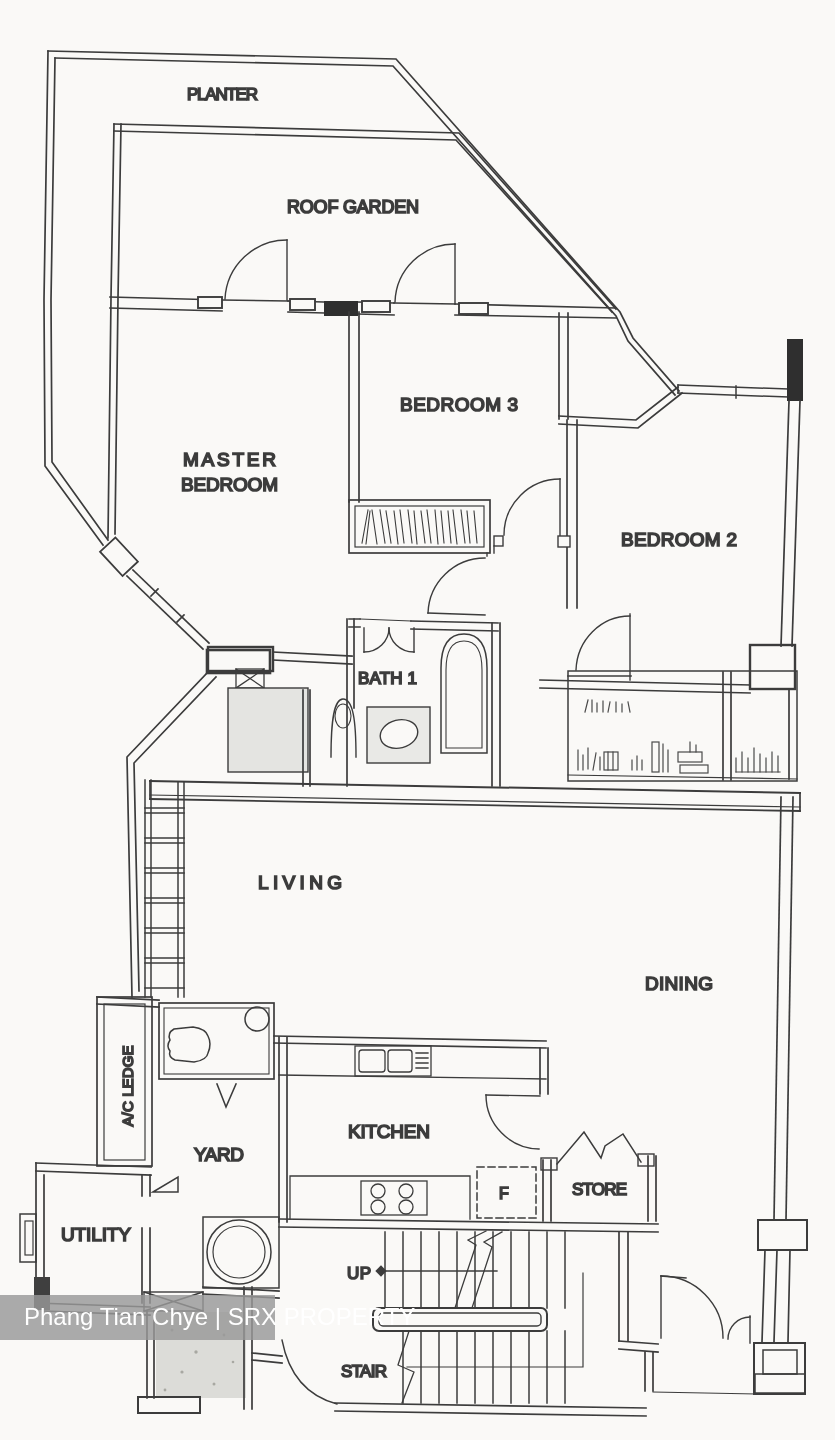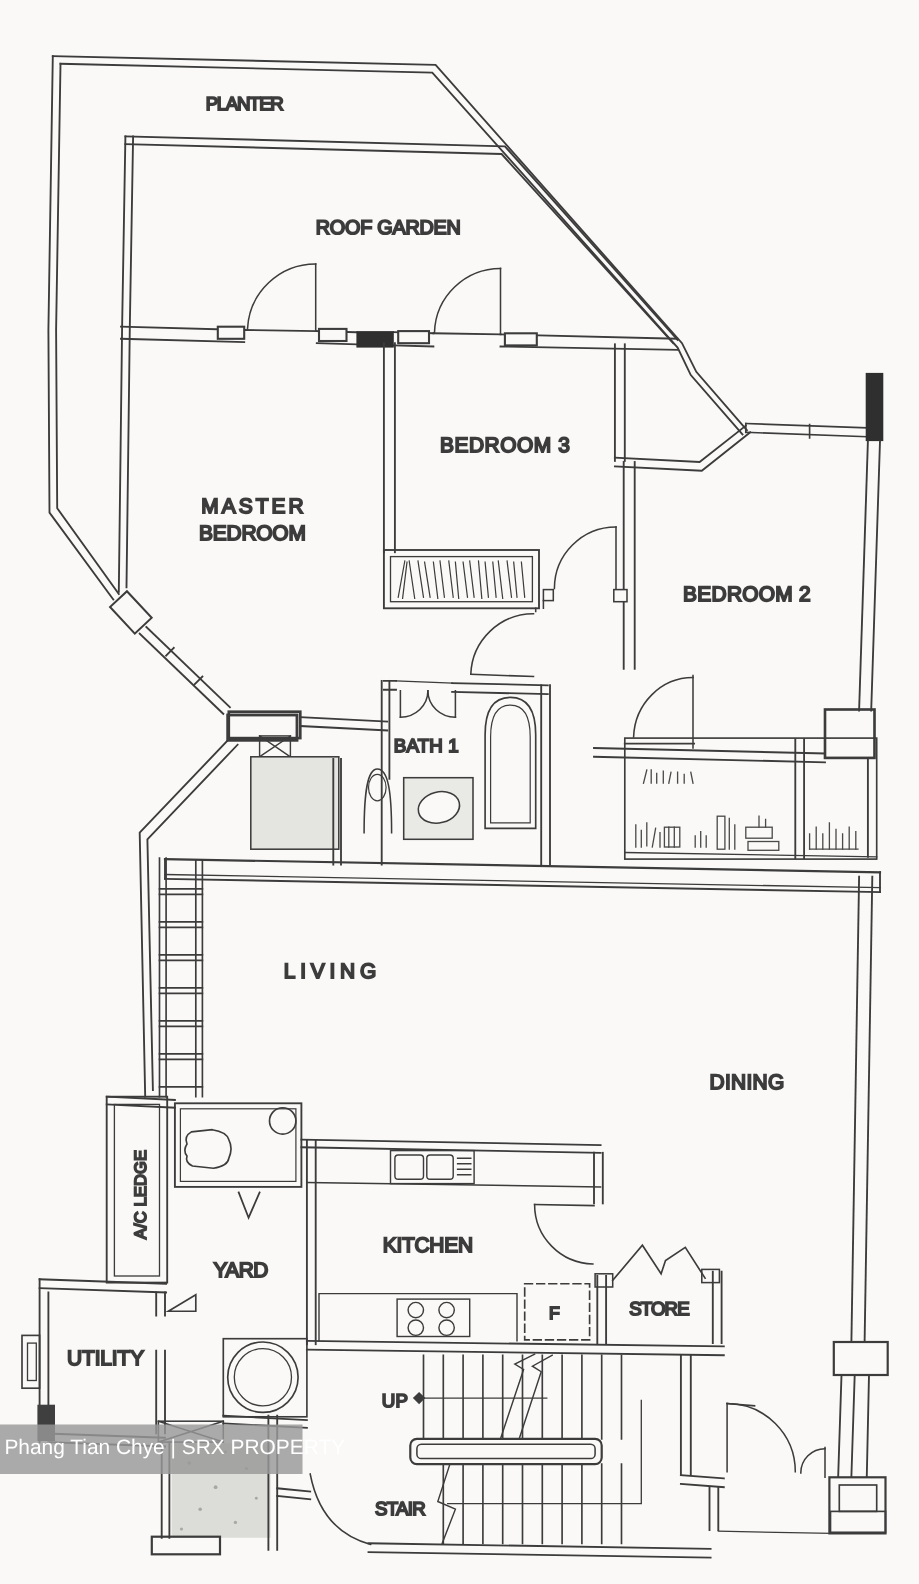--- a/index.html
+++ b/index.html
@@ -1,19 +1,19 @@
 <!DOCTYPE html>
 <html><head>
 <meta charset="utf-8">
 <style>
 html,body{margin:0;padding:0;}
 body{width:835px;height:1440px;background:#faf9f7;font-family:"Liberation Sans",sans-serif;overflow:hidden;position:relative;}
 svg{display:block;}
 text{fill:#2e2e2e;font-family:"Liberation Sans",sans-serif;}
-#wm{position:absolute;left:0;top:1295px;width:275px;height:45px;background:rgba(152,152,152,0.82);color:#fff;font-size:19px;line-height:43px;padding-left:4px;box-sizing:border-box;white-space:nowrap;}
+#wm{position:absolute;left:0;top:1295px;width:275px;height:45px;background:rgba(152,152,152,0.82);color:#fff;font-size:24px;line-height:43px;padding-left:24px;box-sizing:border-box;white-space:nowrap;}
 </style>
 </head>
 <body>
 <svg width="835" height="1440" viewBox="0 0 835 1440">
 <g stroke="#3c3c3c" stroke-width="1.7" fill="none" stroke-linecap="square" stroke-linejoin="miter">
 
 <g>
 <path d="M48,51 L396,59 L620,312 L633,338 L679,391"></path>
 <path d="M55,58 L393,66 L616,316 L628,341 L675,395"></path>
 <path d="M48,51 L44,300 L45,466 L103,545"></path>

